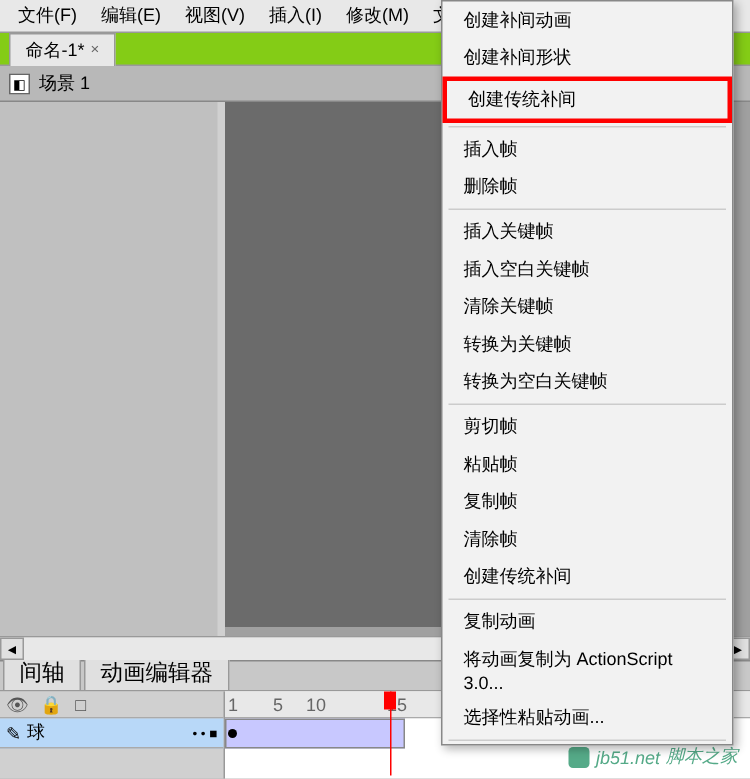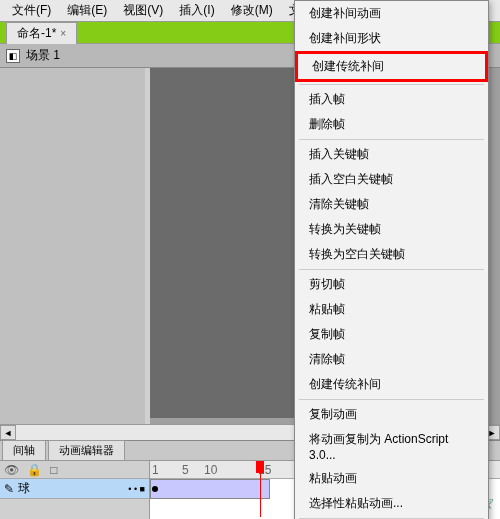--- a/index.html
+++ b/index.html
@@ -12,21 +12,21 @@
 .scene-row { background: #b8b8b8; height: 24px; display: flex; align-items: center; padding-left: 6px; border-bottom: 1px solid #888; gap: 6px; }
 .scene-icon { width: 14px; height: 14px; background: #fff; border: 1px solid #666; display: flex; align-items: center; justify-content: center; font-size: 9px; }
 .stage-area { position: relative; height: 372px; background: #a0a0a0; overflow: hidden; }
 .stage-left { position: absolute; left: 0; top: 0; width: 150px; height: 100%; background: #c0c0c0; }
 .stage-canvas { position: absolute; left: 150px; top: 0; width: 200px; height: 350px; background: #6b6b6b; }
 .ruler-v { position: absolute; left: 145px; top: 0; width: 5px; height: 100%; background: #d0d0d0; }
 .scrollbar-h { position: absolute; bottom: 0; left: 0; right: 0; height: 16px; background: #d8d8d8; border-top: 1px solid #999; display: flex; }
 .sb-btn { width: 16px; height: 15px; background: #e0e0e0; border: 1px solid #999; display: flex; align-items: center; justify-content: center; font-size: 9px; }
 .sb-track { flex: 1; background: #e8e8e8; }
 .timeline-tabs { background: #c8c8c8; height: 20px; display: flex; align-items: flex-end; padding-left: 2px; border-top: 1px solid #888; }
-.tl-tab { background: #e0e0e0; border: 1px solid #999; border-bottom: none; padding: 2px 10px; font-size: 11px; margin-right: 2px; }
+.tl-tab { background: #e0e0e0; border: 1px solid #999; border-bottom: none; padding: 2px 10px; font-size: 15px; margin-right: 2px; }
 .timeline { background: #d8d8d8; height: 60px; display: flex; border-top: 1px solid #999; }
 .tl-left { width: 150px; background: #d0d0d0; border-right: 1px solid #999; }
 .tl-header-row { height: 18px; border-bottom: 1px solid #aaa; display: flex; align-items: center; padding: 0 4px; gap: 8px; font-size: 10px; color: #555; }
 .tl-layer-row { height: 20px; background: #b8d8f8; border-bottom: 1px solid #aaa; display: flex; align-items: center; padding: 0 4px; gap: 4px; }
 .tl-right { flex: 1; position: relative; background: #fff; }
 .frame-ruler { height: 18px; background: #e8e8e8; border-bottom: 1px solid #aaa; display: flex; font-size: 9px; color: #666; position: relative; }
 .frame-num { position: absolute; top: 2px; }
 .frame-track { height: 20px; position: relative; background: #fff; }
 .tween-span { position: absolute; left: 0; top: 0; height: 20px; background: #c8c8ff; border: 1px solid #888; }
 .keyframe-dot { position: absolute; width: 6px; height: 6px; background: #000; border-radius: 50%; top: 7px; }
@@ -127,21 +127,20 @@
   <div class="cm-item">转换为空白关键帧</div>
   <div class="cm-sep"></div>
   <div class="cm-item">剪切帧</div>
   <div class="cm-item disabled">粘贴帧</div>
   <div class="cm-item">复制帧</div>
   <div class="cm-item">清除帧</div>
   <div class="cm-item">创建传统补间</div>
   <div class="cm-sep"></div>
   <div class="cm-item disabled">复制动画</div>
   <div class="cm-item disabled">将动画复制为 ActionScript 3.0...</div>
-  <div class="cm-item disabled">粘贴动画</div>
   <div class="cm-item disabled">选择性粘贴动画...</div>
   <div class="cm-sep"></div>
 
 </div>
 
 <div class="watermark">
   <span class="wm-icon"></span>
   <span>jb51.net</span>
   <span>脚本之家</span>
 </div>

